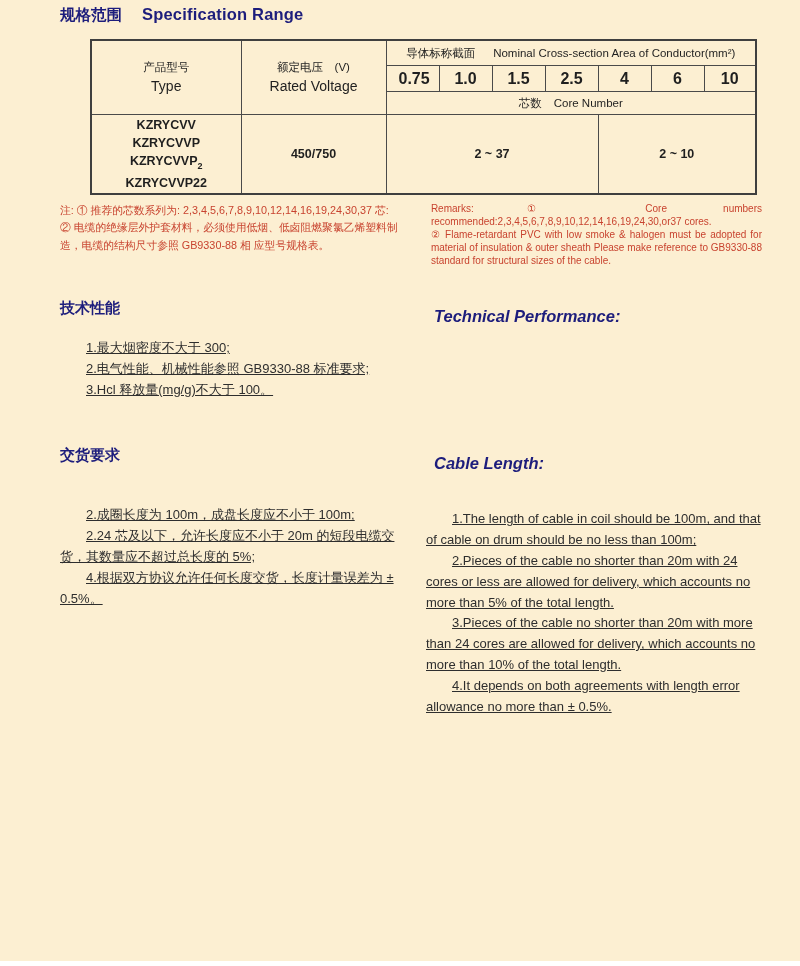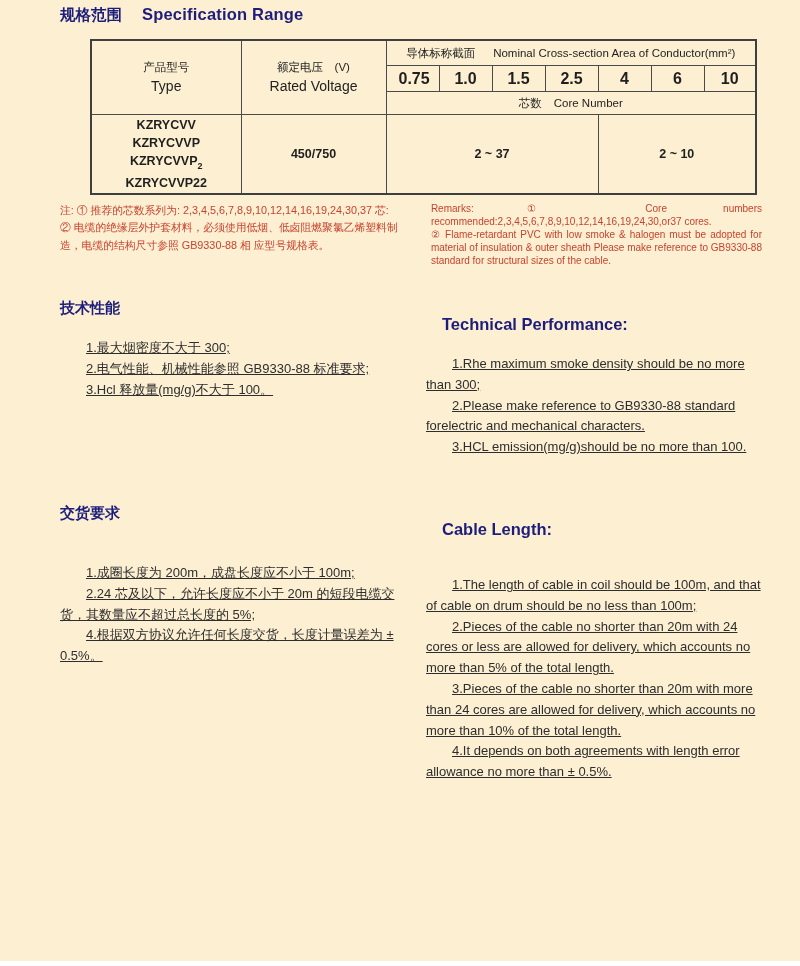--- a/index.html
+++ b/index.html
@@ -37,21 +37,21 @@
   .notes { display:flex; gap:24px; margin:7px 0 0 60px; width:702px; color:#c8432f; }
   .note p { margin:0; }
   .note-zh { width:352px; font-size:10.8px; line-height:1.6; }
   .note-en { width:336px; font-size:10px; line-height:1.3; text-align:justify; }
 
   
   .two-col { display:flex; gap:14px; margin-left:60px; width:702px; }
   .col-l { width:352px; }
   .col-r { width:336px; }
   .h-zh { margin:0; font-size:15px; color:#1d1d7c; font-weight:bold; }
-  .h-en { margin:16px; font-size:16.5px; color:#1d1d7c; font-weight:bold; }
+  .h-en { margin:8px; font-size:16.5px; color:#1d1d7c; font-weight:bold;font-style:italic; }
   .items p { margin:0; text-indent:2em; font-size:13px; line-height:1.6; color:#2e2e2e;text-decoration:underline; }
   .section-tech { margin-top:32px; }
   .section-tech .items { margin-top:20px; }
   .section-delivery { margin-top:46px; }
   .section-delivery .items { margin-top:40px; }
   .col-r .items-cable { margin-top:36px; }
 
   .bottom-strip { height:5px; background:#ffffff; }
 </style>
 </head>
@@ -134,33 +134,28 @@
     <div class="col-l">
       <h3 class="h-zh">技术性能</h3>
       <div class="items">
           <p class="">1.最大烟密度不大于 300;</p>
           <p class="">2.电气性能、机械性能参照 GB9330-88 标准要求;</p>
           <p class="">3.Hcl 释放量(mg/g)不大于 100。</p>
         </div>
     </div>
     <div class="col-r">
       <h3 class="h-en">Technical Performance:</h3>
-      <div class="items">
-          <p class="">1.Rhe maximum smoke density should be no more than 300;</p>
-          <p class="">2.Please make reference to GB9330-88 standard forelectric and mechanical characters.</p>
-          <p class="">3.HCL emission(mg/g)should be no more than 100.</p>
-        </div>
     </div>
   </div>
 
   <div class="two-col section-delivery">
     <div class="col-l">
       <h3 class="h-zh">交货要求</h3>
       <div class="items">
-          <p class="">1.成圈长度为 200m，成盘长度应不小于 100m;</p>
+          <p class="">2.成圈长度为 100m，成盘长度应不小于 100m;</p>
           <p class="">2.24 芯及以下，允许长度应不小于 20m 的短段电缆交货，其数量应不超过总长度的 5%;</p>
           <p class="">4.根据双方协议允许任何长度交货，长度计量误差为 ± 0.5%。</p>
         </div>
     </div>
     <div class="col-r">
       <h3 class="h-en">Cable Length:</h3>
       <div class="items items-cable">
           <p class="">1.The length of cable in coil should be 100m, and that of cable on drum should be no less than 100m;</p>
           <p class="">2.Pieces of the cable no shorter than 20m with 24 cores or less are allowed for delivery, which accounts no more than 5% of the total length.</p>
           <p class="">3.Pieces of the cable no shorter than 20m with more than 24 cores are allowed for delivery, which accounts no more than 10% of the total length.</p>

